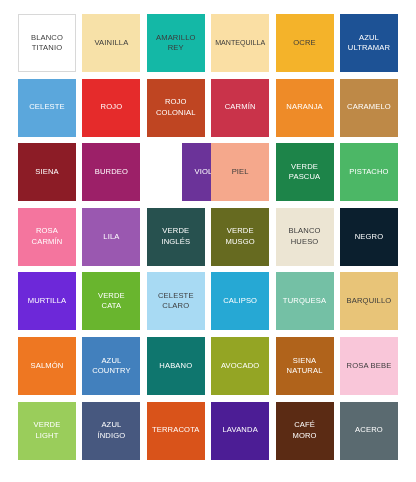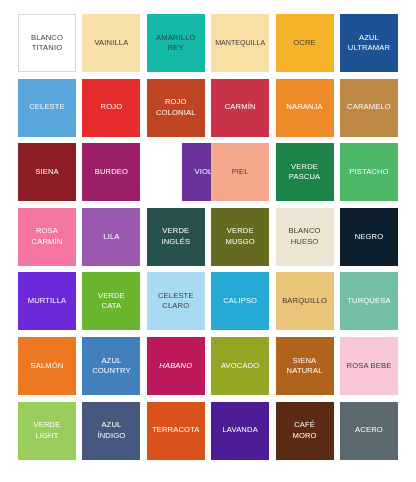--- a/index.html
+++ b/index.html
@@ -151,34 +151,34 @@
       <span class="swatch-label" style="color: rgb(255, 255, 255);">VERDE
 CATA</span>
     </div>
     <div class="swatch" style="background: rgb(168, 218, 243);">
       <span class="swatch-label" style="color: rgb(59, 59, 59);">CELESTE
 CLARO</span>
     </div>
     <div class="swatch" style="background: rgb(38, 168, 212);">
       <span class="swatch-label" style="color: rgb(255, 255, 255);">CALIPSO</span>
     </div>
+    <div class="swatch" style="background: rgb(116, 192, 165);">
+      <span class="swatch-label" style="color: rgb(255, 255, 255);">TURQUESA</span>
+    </div>
     <div class="swatch" style="background: rgb(232, 196, 120);">
       <span class="swatch-label" style="color: rgb(59, 59, 59);">BARQUILLO</span>
-    </div>
-    <div class="swatch" style="background: rgb(116, 192, 165);">
-      <span class="swatch-label" style="color: rgb(255, 255, 255);">TURQUESA</span>
     </div>
     <div class="swatch" style="background: rgb(238, 119, 34);">
       <span class="swatch-label" style="color: rgb(255, 255, 255);">SALMÓN</span>
     </div>
     <div class="swatch" style="background: rgb(66, 128, 189);">
       <span class="swatch-label" style="color: rgb(255, 255, 255);">AZUL
 COUNTRY</span>
     </div>
-    <div class="swatch" style="background: #be185d; font-style: italic;">
+    <div class="swatch" style="background: #0f766e;">
       <span class="swatch-label" style="color: rgb(255, 255, 255);">HABANO</span>
     </div>
     <div class="swatch" style="background: rgb(148, 165, 36);">
       <span class="swatch-label" style="color: rgb(255, 255, 255);">AVOCADO</span>
     </div>
     <div class="swatch" style="background: rgb(176, 99, 27);">
       <span class="swatch-label" style="color: rgb(255, 255, 255);">SIENA
 NATURAL</span>
     </div>
     <div class="swatch" style="background: rgb(249, 198, 217);">

